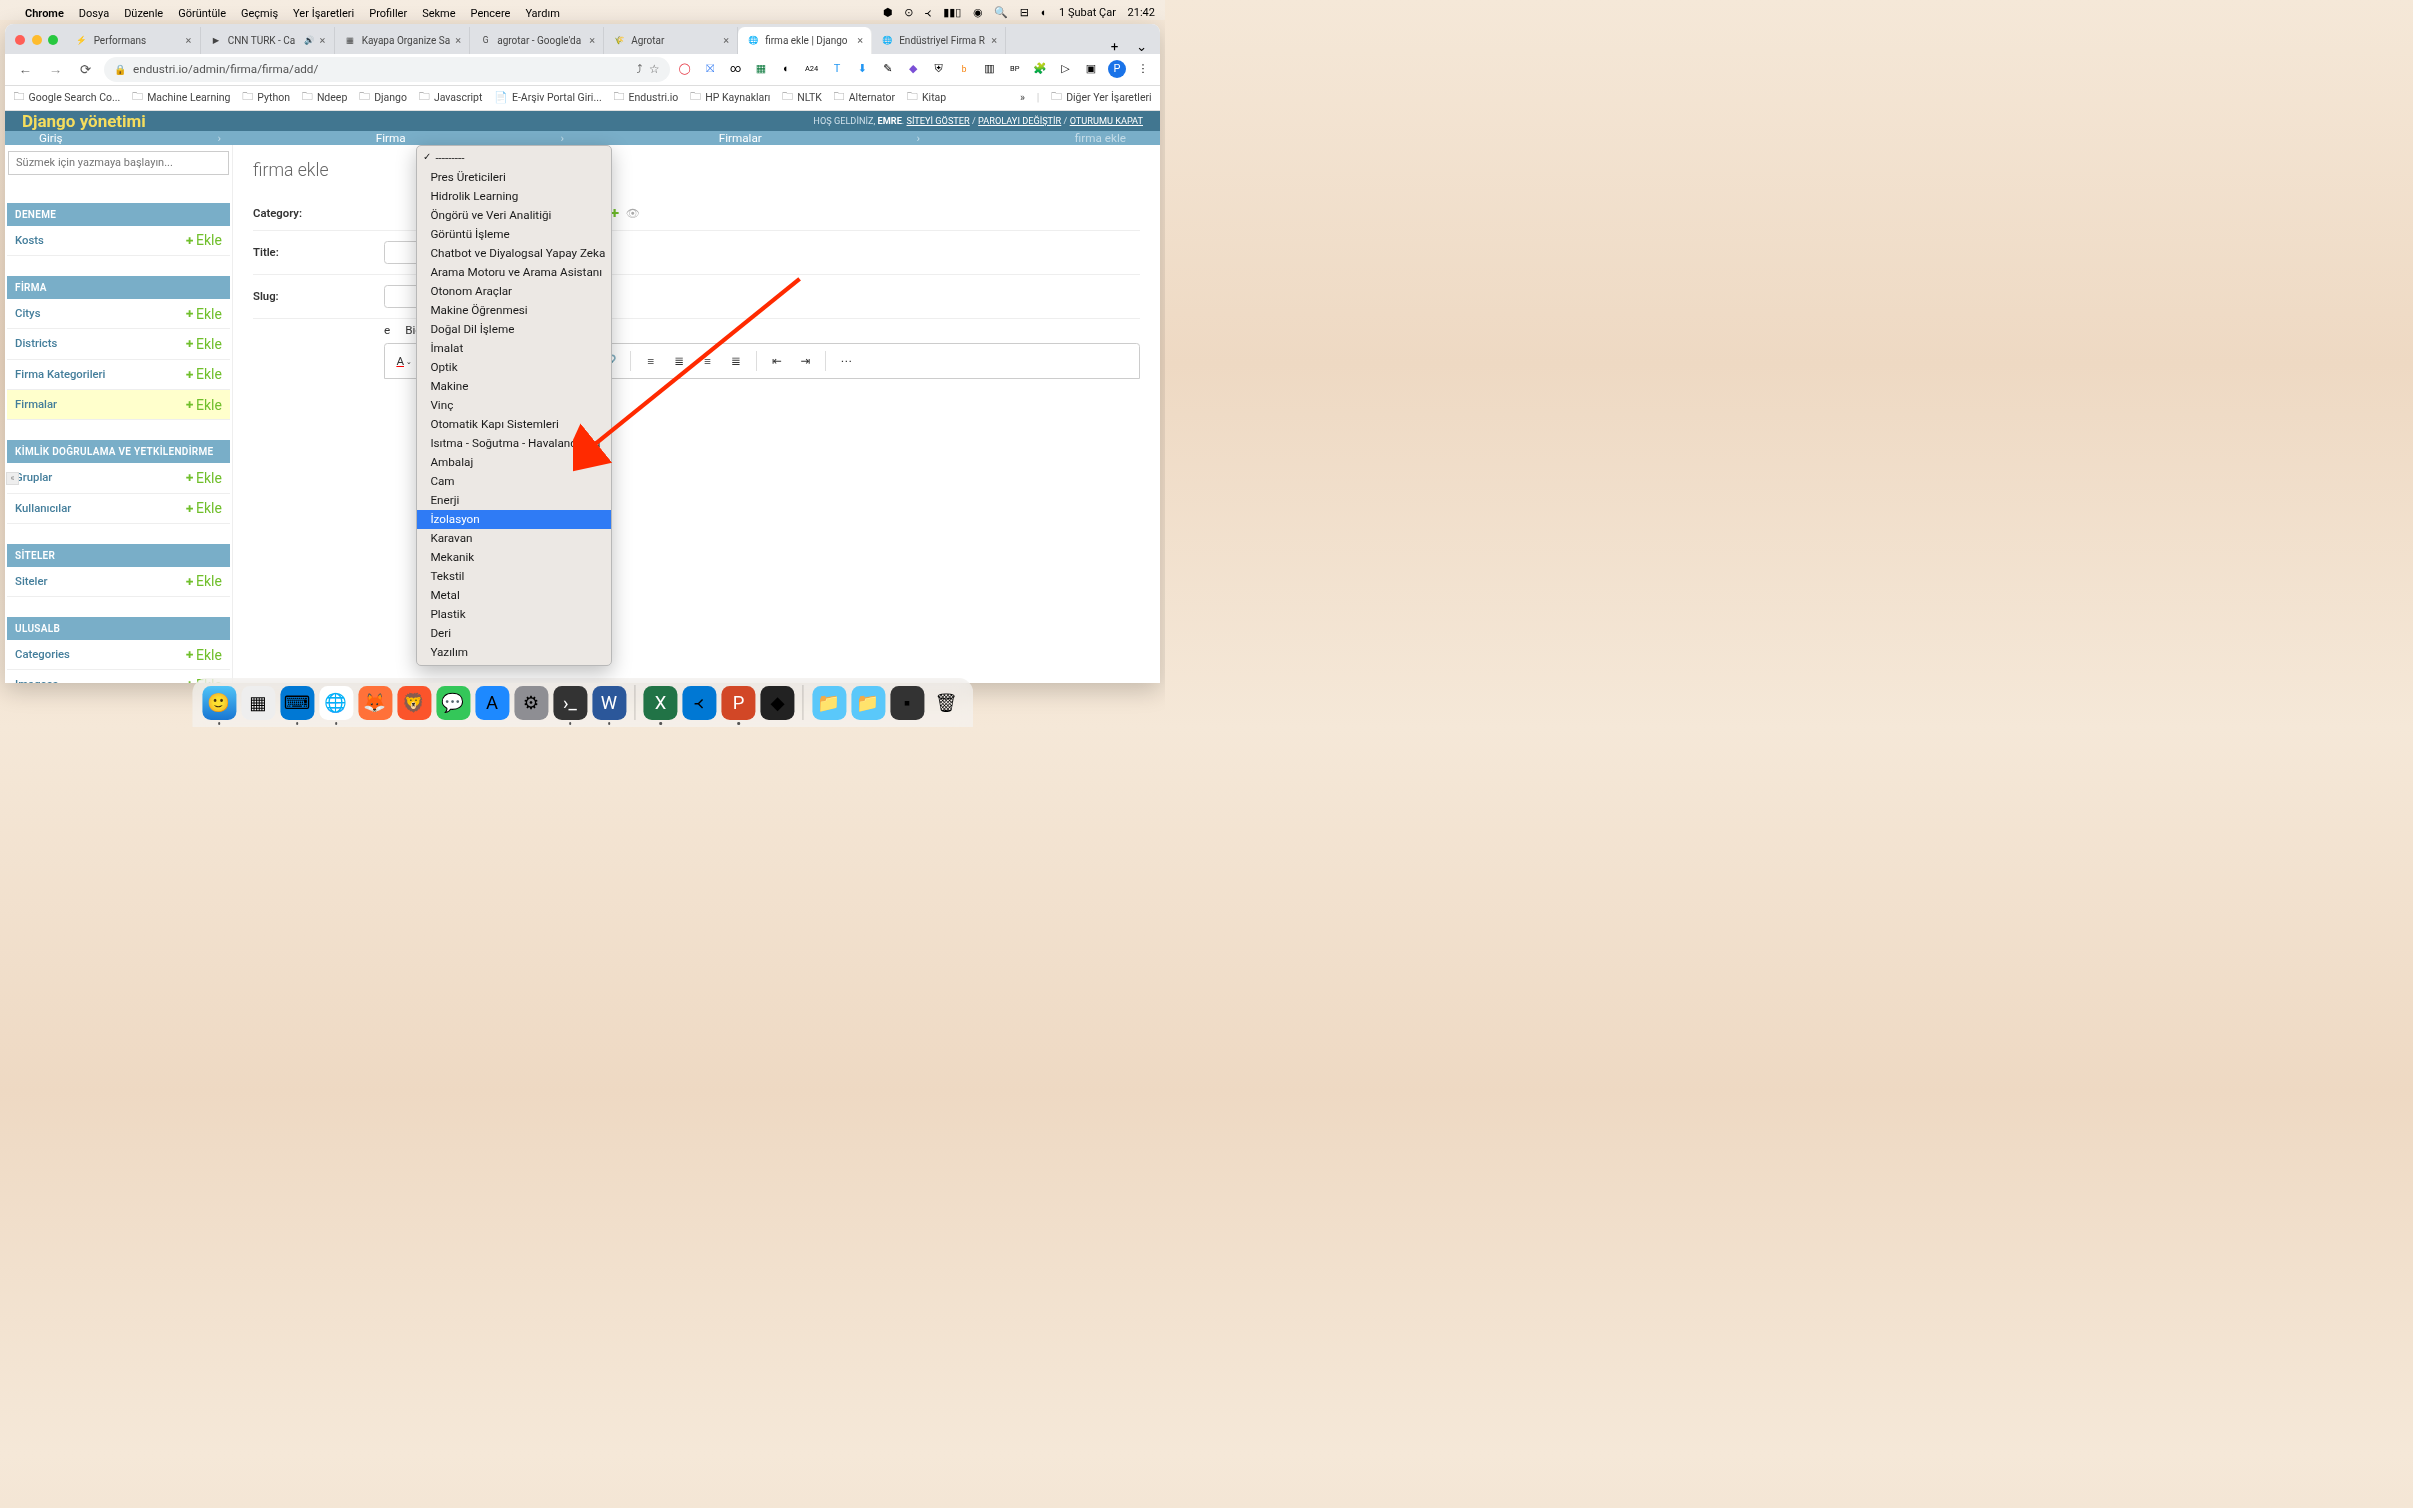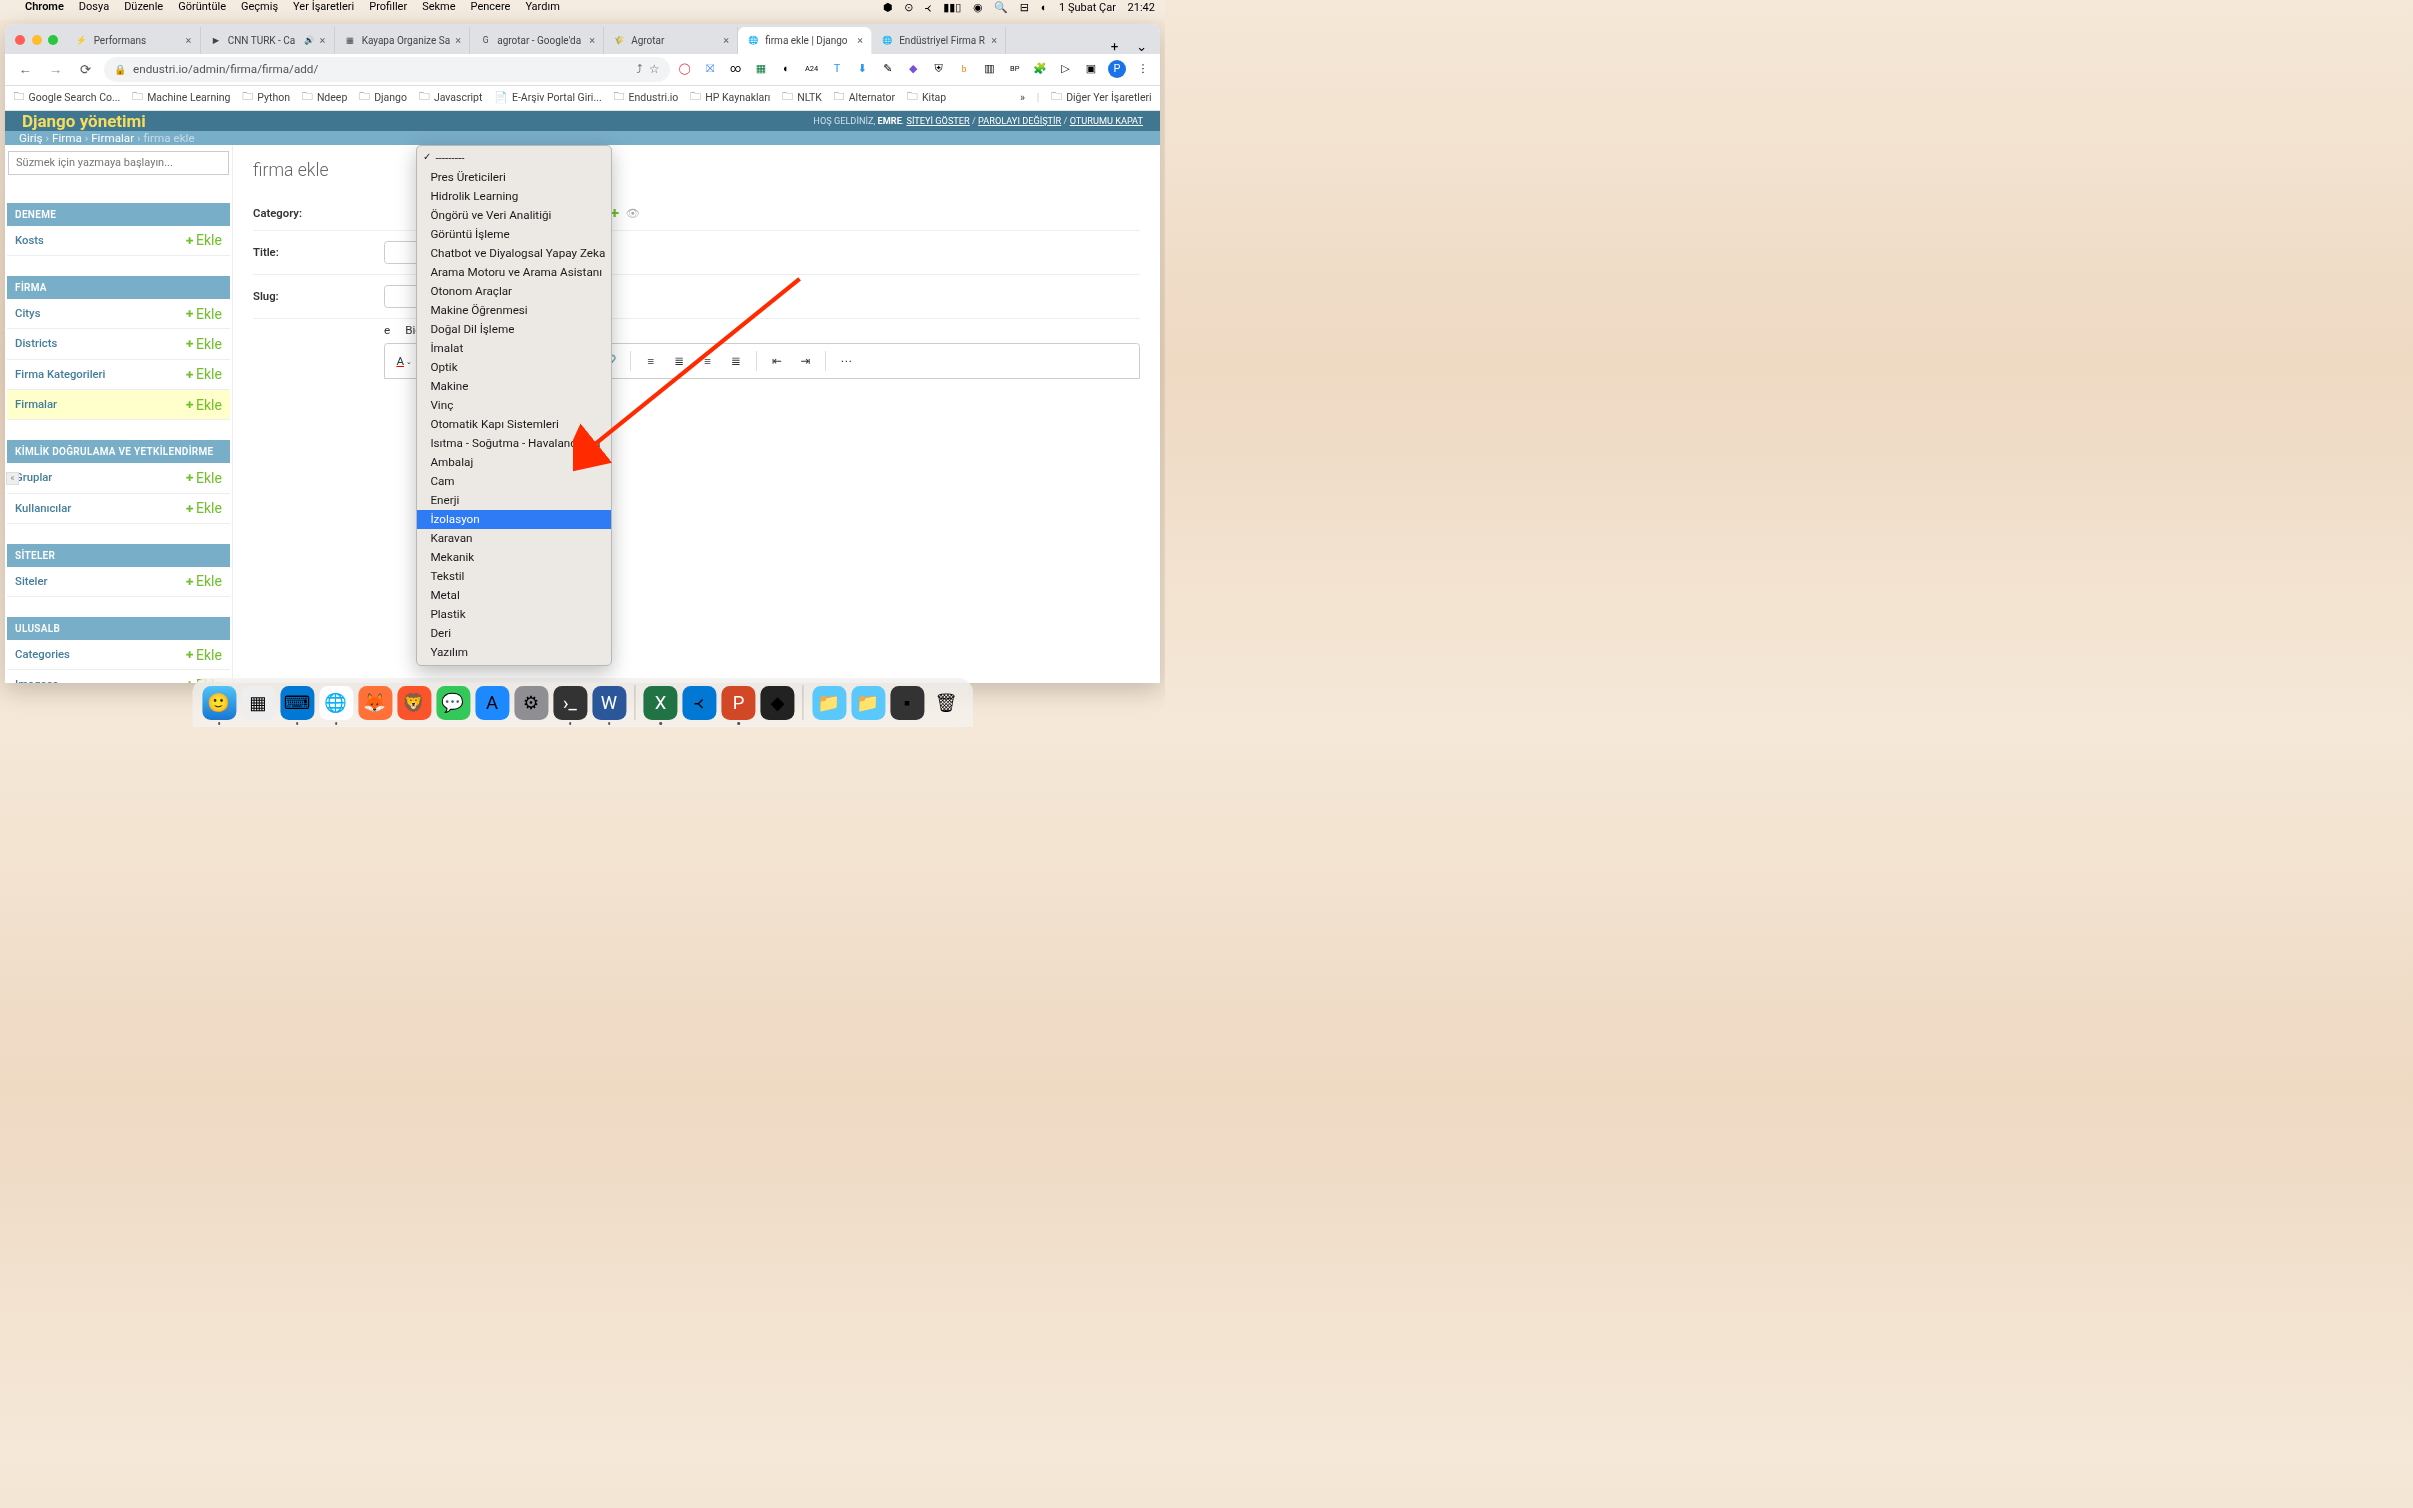--- a/index.html
+++ b/index.html
@@ -1,19 +1,19 @@
 <!DOCTYPE html>
 <html style="font-size:13.4px"><head>
 <meta charset="utf-8">
 <style>
 * { margin: 0; padding: 0; box-sizing: border-box; font-family: -apple-system, BlinkMacSystemFont, "Segoe UI", Roboto, sans-serif; }
 body { width: 1165px; height: 727px; background: linear-gradient(180deg, #f5e8d8 0%, #eed9c3 50%, #f5e8d8 100%); overflow: hidden; position: relative; }
 
 
-.menubar { height: 20px; background: rgba(245,245,245,0.3); display: flex; align-items: flex-start; padding: 0 10px; font-size: 11px; gap: 15px; }
+.menubar { height: 20px; background: rgba(245,245,245,0.3); display: flex; align-items: flex-end; padding: 0 10px; font-size: 11px; gap: 15px; }
 .menubar .apple { font-size: 11.7px; }
 .menubar .app-name { font-weight: 600; }
 .menubar .right { margin-left: auto; display: flex; gap: 11.7px; align-items: center; font-size: 11px; }
 .menubar .right span { display: inline-flex; align-items: center; }
 
 
 .chrome { position: absolute; top: 23.5px; left: 5px; right: 5px; height: 659px; background: #fff; border-radius: 8.4px 8.4px 0 0; box-shadow: 0 6.7px 25px rgba(0,0,0,0.2); overflow: hidden; }
 .tab-strip { height: 30px; background: #dfe1e5; display: flex; align-items: flex-end; padding-left: 6.7px; }
 .traffic-lights { display: flex; gap: 6.7px; padding: 0 8.4px 8.4px 3.4px; }
 .tl { width: 10px; height: 10px; border-radius: 50%; }
@@ -42,21 +42,21 @@
 .bm .folder-ic { color: #757575; font-size: 11px; }
 .bm-right { margin-left: auto; display: flex; gap: 11.7px; align-items: center; }
 
 
 .django { display: flex; flex-direction: column; height: calc(100% - 87px); }
 .django-header { height: 40px; background: #417690; display: flex; align-items: center; padding: 0 17px; color: #fff; }
 .django-header .logo { color: #f5dd5d; font-size: 17px; font-weight: 700; }
 .django-header .user-tools { margin-left: auto; font-size: 9.2px; color: #cfe0ea; }
 .django-header .user-tools a { color: #fff; text-decoration: underline; }
 .django-header .user-tools strong { color: #fff; font-weight: 700; }
-.breadcrumbs { height: 30px; background: #79aec8; display: flex; align-items: center; padding: 0 14px; font-size: 11.7px; color: #c4dce8; }
+.breadcrumbs { height: 30px; background: #79aec8; display: flex; align-items: center; padding: 0 34px; font-size: 11.7px; color: #c4dce8; justify-content: space-between; }
 .breadcrumbs a { color: #fff; }
 .django-body { display: flex; flex: 1; background: #fff; position: relative; }
 
 
 .sidebar { width: 228px; background: #fff; border-right: 0.8px solid #eee; padding: 6.7px 1.7px; }
 .filter-input { width: calc(100% - 3.4px); margin: 0 1.7px 8.4px; padding: 4.2px 6.7px; border: 0.8px solid #ccc; font-size: 11px; color: #888; }
 .side-section { margin-bottom: 10px; width: 100%; margin-top: 20px; }
 .side-caption { background: #79aec8; color: #fff; font-size: 10px; font-weight: 600; padding: 5.9px 8.4px; letter-spacing: 0.3px; }
 .side-row { display: flex; align-items: center; justify-content: space-between; padding: 6.7px 8.4px; border-bottom: 0.8px solid #eee; font-size: 11.3px; }
 .side-row .model { color: #447e9b; font-weight: 500; }

